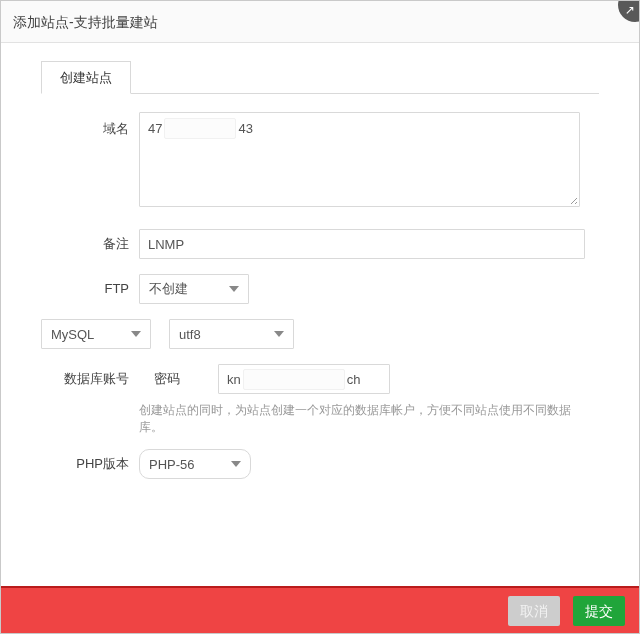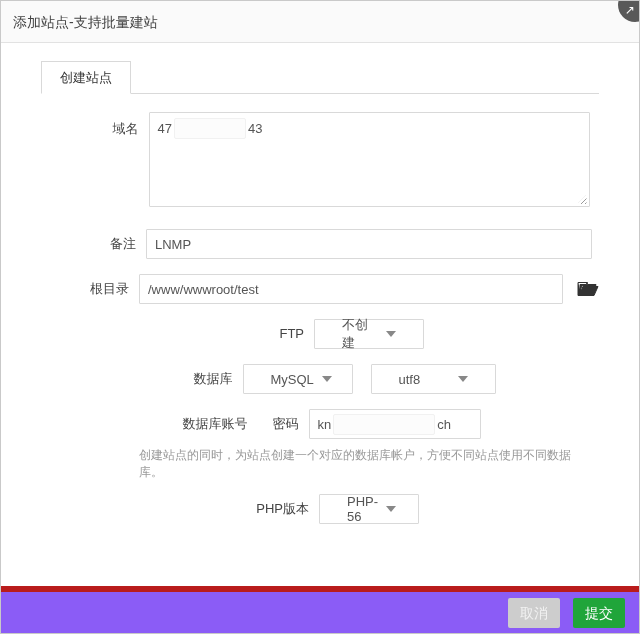--- a/index.html
+++ b/index.html
@@ -65,21 +65,21 @@
     background: #fff;
     border-bottom: 1px solid #fff;
   }
   .tab.inactive {
     background: #f2f2f2;
     border-left: none;
   }
 
   
   .form { padding: 18px 40px 0 40px; }
-  .row { display: flex; align-items: center; margin-bottom: 15px; justify-content: center; }
+  .row { display: flex; align-items: center; margin-bottom: 15px; }
   .row.top { align-items: flex-start; margin-bottom: 22px; }
   .row label {
     width: 88px;
     margin-right: 10px;
     text-align: right;
     font-size: 13px;
     color: #444;
     line-height: 30px;
     flex-shrink: 0;
   }
@@ -128,37 +128,37 @@
     align-items: center;
     height: 30px;
     padding: 0 8px;
   }
 
   .select {
     display: flex;
     align-items: center;
     justify-content: space-between;
     height: 30px;
-    padding: 0 27px;
+    padding: 0 9px;
     cursor: pointer;
   }
   .caret {
     width: 0; height: 0;
     border-left: 5px solid transparent;
     border-right: 5px solid transparent;
     border-top: 6px solid #888;
     margin-left: 8px;
   }
 
   .w-input { width: 446px; }
   .w-sel-s { width: 110px; }
   .w-sel-m { width: 125px; }
-  .w-sel-p { width: 100px; }
+  .w-sel-p { width: 112px; border-radius: 10px; }
   .w-acc { width: 180px; }
-  .w-pwd { width: 172px; }
+  .w-pwd { width: 172px; margin-left: 28px; }
 
   .inline-label {
     font-size: 13px;
     color: #444;
     margin: 0 10px 0 15px;
     line-height: 30px;
   }
 
   .folder-btn {
     margin-left: 14px;
@@ -175,22 +175,22 @@
     margin: -7px 12px 13px 98px;
     font-size: 12px;
     color: #999;
   }
 
   
   .dialog-footer {
     position: absolute;
     left: 0; right: 0; bottom: 0;
     height: 47px;
-    background: #8b5cf6;
-    border-top: 6px solid #b91c1c;
+    background: #ef4444;
+    border-top: 2px solid #b91c1c;
     display: flex;
     align-items: center;
     justify-content: flex-end;
     padding-right: 14px;
     gap: 13px;
   }
   .btn {
     height: 30px;
     line-height: 30px;
     padding: 0 12px;
@@ -230,41 +230,30 @@
         <span>47</span><span class="redact domain"></span><span>43</span>
         <span class="resize-handle"></span>
       </div>
     </div>
 
     <div class="row">
       <label>备注</label>
       <input class="ctrl w-input" type="text" value="LNMP" style="">
     </div>
 
-    <div class="row">
-      <label>根目录</label>
-      <input class="ctrl w-input" type="text" value="/www/wwwroot/test" style="">
-      <button class="folder-btn">
-        <svg width="22" height="18" viewBox="0 0 22 18">
-          <path d="M1 2.5 L1 15.5 L17 15.5 L21 6.5 L6 6.5 L4.5 9.5 L3 9.5 L3 4.5 L9 4.5 L10.5 2.5 Z
-                   M1 2.5 L9.5 2.5 L11 4.5 L19 4.5 L19 5.5 L5.3 5.5 L3.2 9.8" fill="#333" stroke="#333" stroke-width="1" stroke-linejoin="round"></path>
-        </svg>
-      </button>
-    </div>
 
     <div class="row">
       <label>FTP</label>
       <div class="ctrl select w-sel-s">
         <span>不创建</span>
         <span class="caret"></span>
       </div>
     </div>
 
     <div class="row">
-      <label>数据库</label>
       <div class="ctrl select w-sel-s">
         <span>MySQL</span>
         <span class="caret"></span>
       </div>
       <div class="ctrl select w-sel-m" style="margin-left:18px">
         <span>utf8</span>
         <span class="caret"></span>
       </div>
     </div>
 

